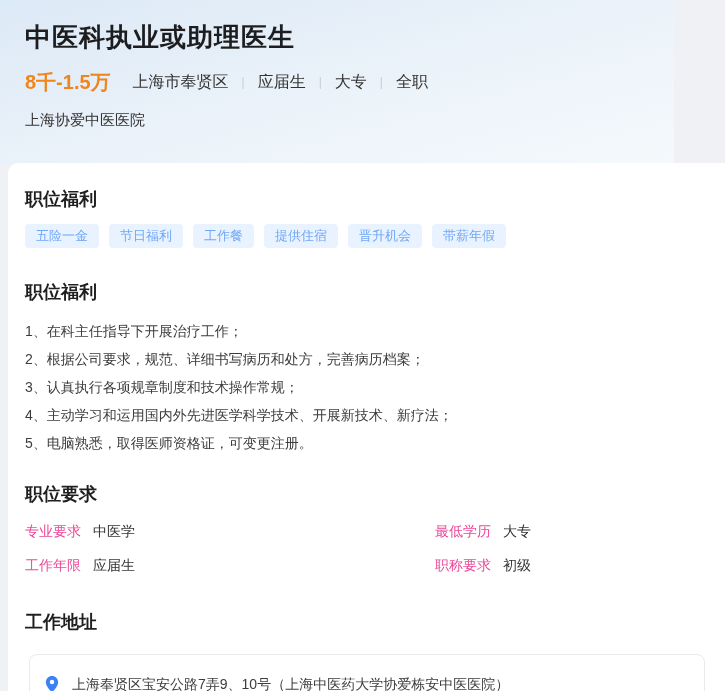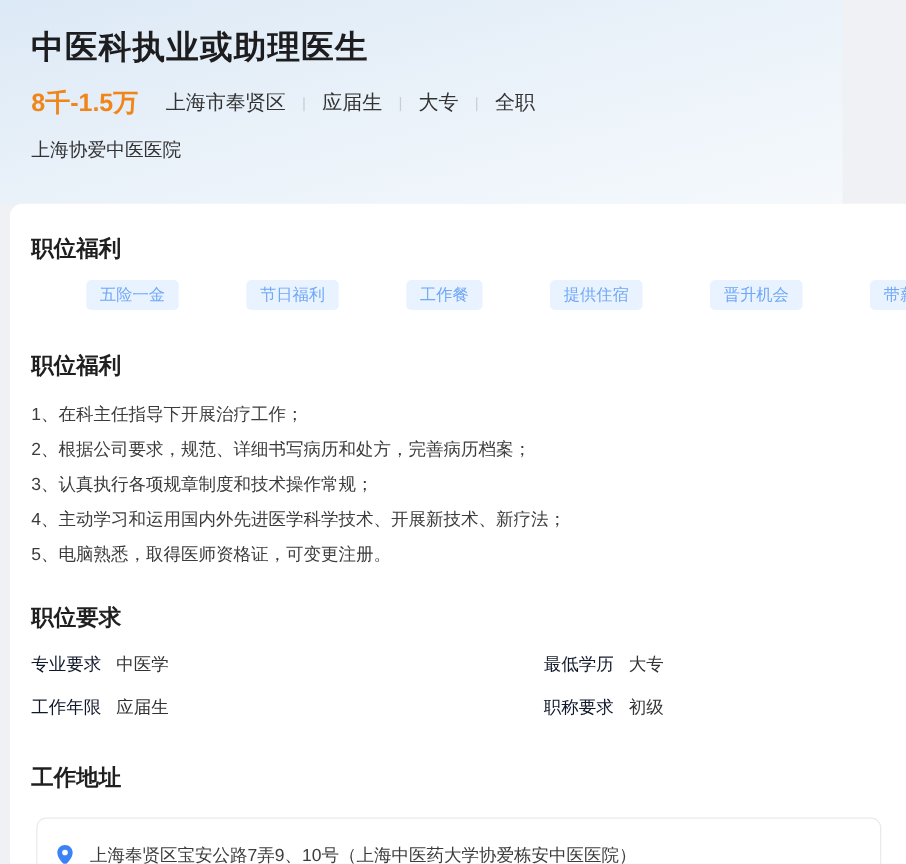--- a/index.html
+++ b/index.html
@@ -77,21 +77,20 @@
     gap: 10px;
   }
   .benefit-tag {
     background: #e9f3ff;
     color: #70a7f6;
     font-size: 13px;
     line-height: 14px;
     padding: 5px 11px;
     border-radius: 4px;
     white-space: nowrap;
-    margin-left: 44px;
   }
 
   
   .section-description { margin-top: 35px; }
   .desc-lines { margin-top: 16px; }
   .desc-line {
     font-size: 14px;
     color: #3c3c3c;
     line-height: 28px;
   }
@@ -102,21 +101,21 @@
     margin-top: 18px;
     display: grid;
     grid-template-columns: 410px 1fr;
     row-gap: 14px;
   }
   .req-item {
     height: 20px;
     line-height: 20px;
     font-size: 14px;
   }
-  .req-label { color: #0f172a; margin-right: 12px; }
+  .req-label { color: #ec4899; margin-right: 12px; }
   .req-value { color: #333; }
 
   
   .section-address { margin-top: 38px; }
   .address-box {
     margin-top: 23px;
     margin-left: 4px;
     border: 1px solid #e8eaee;
     border-radius: 8px;
     padding: 12px 14px;

